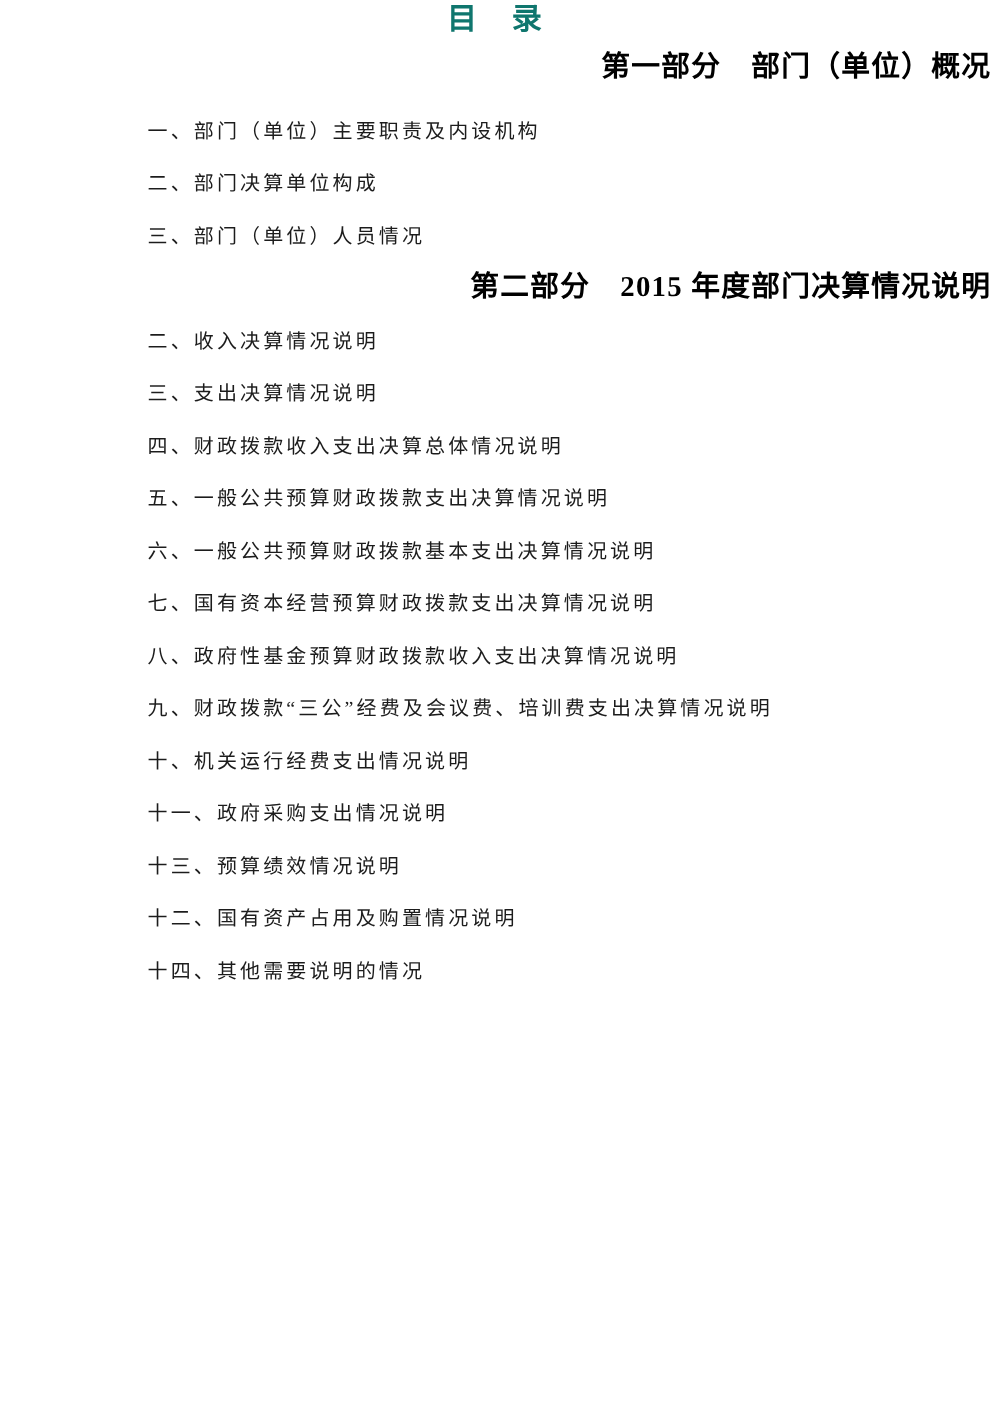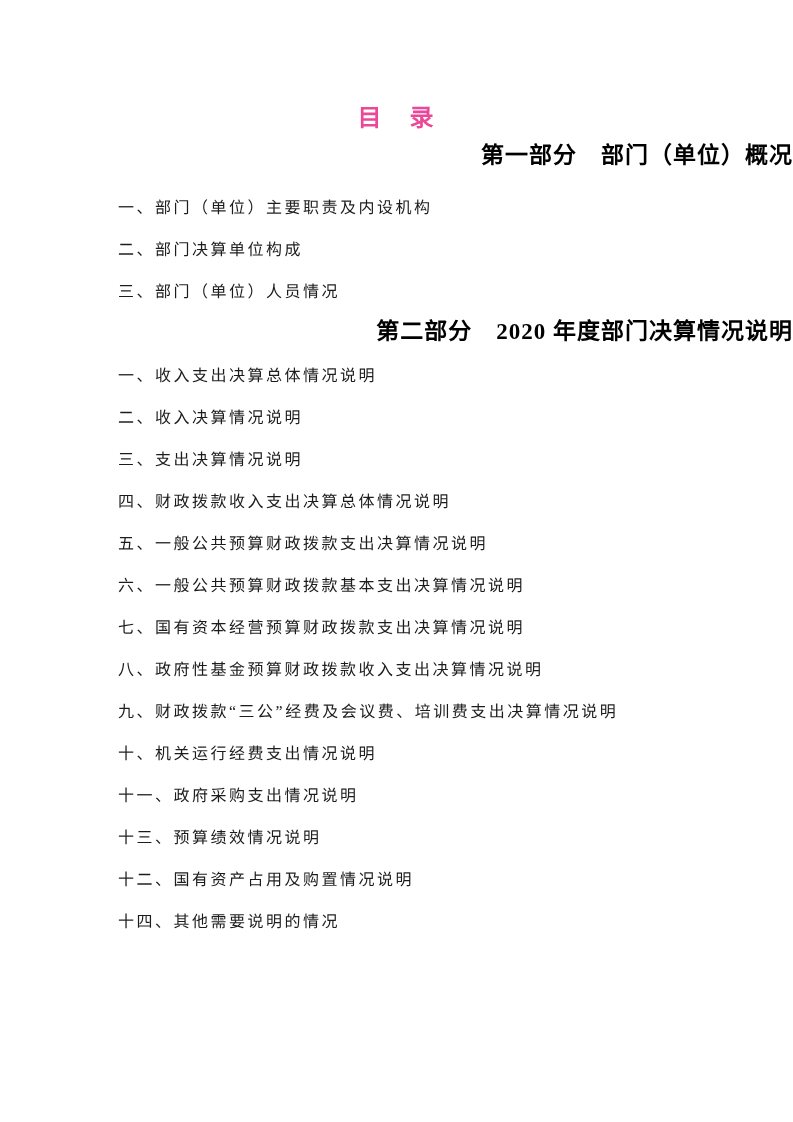--- a/index.html
+++ b/index.html
@@ -10,26 +10,25 @@
   .page {
     position: relative;
     width: 793px;
     height: 1122px;
     background: #ffffff;
     overflow: hidden;
     font-family: "Liberation Serif", "DejaVu Serif", serif;
   }
   .doc-title {
     margin: 0;
-    padding-top: 102px;
     text-align: center;
     font-size: 24px;
     line-height: 32px;
     font-weight: bold;
-    color: #ec4899;
+    color: #0f766e;
     letter-spacing: 2px;
   }
   .part-heading {
     margin: 6px 0 0 0;
     text-align: right;
     font-size: 23px;
     line-height: 32px;
     font-weight: bold;
     color: #000000;
     letter-spacing: 1px;
@@ -67,24 +66,23 @@
   <h1 class="doc-title">目　录</h1>
 
   <h2 class="part-heading heading-1">第一部分　部门（单位）概况</h2>
 
   <div class="toc-list first">
     <div class="toc-item">一、部门（单位）主要职责及内设机构</div>
     <div class="toc-item">二、部门决算单位构成</div>
     <div class="toc-item">三、部门（单位）人员情况</div>
   </div>
 
-  <h2 class="part-heading heading-2">第二部分　2020 年度部门决算情况说明</h2>
+  <h2 class="part-heading heading-2">第二部分　2015 年度部门决算情况说明</h2>
 
   <div class="toc-list second">
-    <div class="toc-item">一、收入支出决算总体情况说明</div>
     <div class="toc-item">二、收入决算情况说明</div>
     <div class="toc-item">三、支出决算情况说明</div>
     <div class="toc-item">四、财政拨款收入支出决算总体情况说明</div>
     <div class="toc-item">五、一般公共预算财政拨款支出决算情况说明</div>
     <div class="toc-item">六、一般公共预算财政拨款基本支出决算情况说明</div>
     <div class="toc-item">七、国有资本经营预算财政拨款支出决算情况说明</div>
     <div class="toc-item">八、政府性基金预算财政拨款收入支出决算情况说明</div>
     <div class="toc-item">九、财政拨款“三公”经费及会议费、培训费支出决算情况说明</div>
     <div class="toc-item">十、机关运行经费支出情况说明</div>
     <div class="toc-item">十一、政府采购支出情况说明</div>

